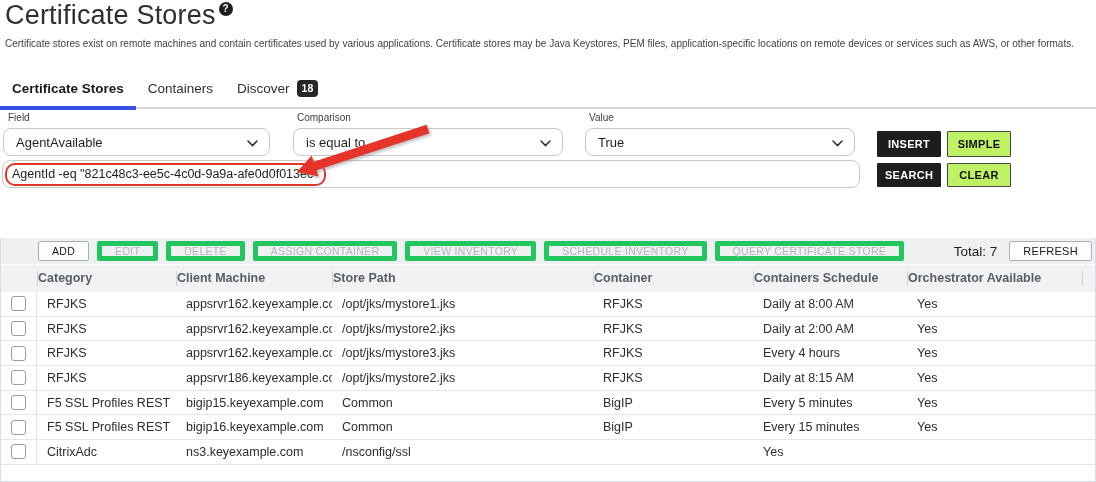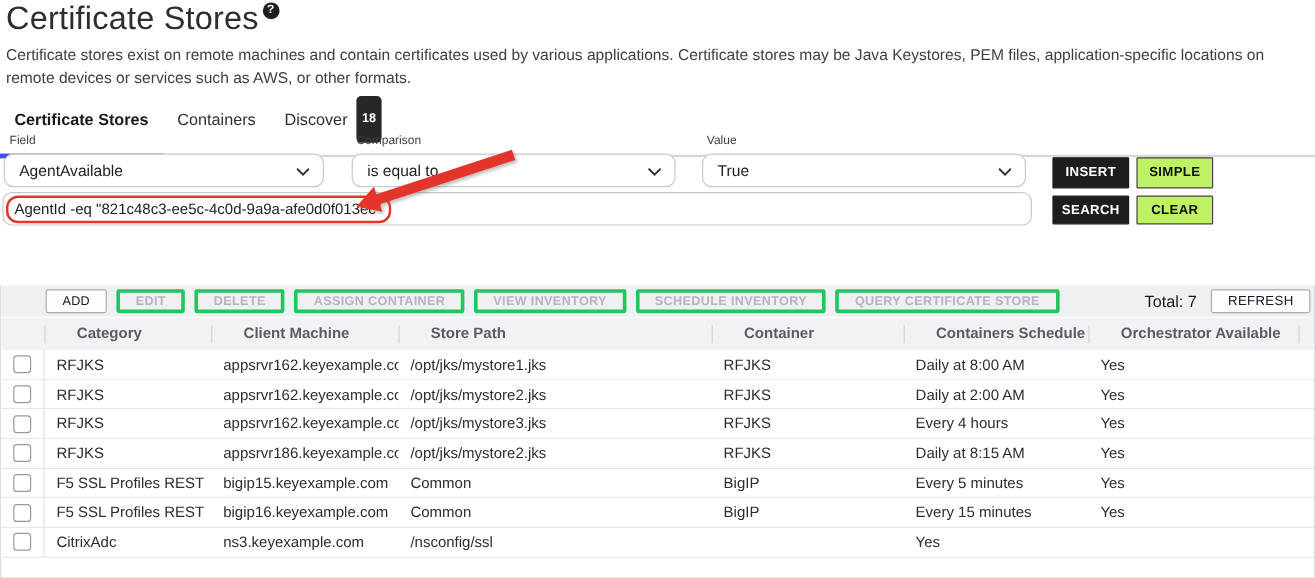--- a/index.html
+++ b/index.html
@@ -10,28 +10,28 @@
   }
   *{box-sizing:border-box;}
   html,body{margin:0;padding:0;background:#fff;}
   .page{position:relative;width:1096px;height:482px;font-family:"Liberation Sans",sans-serif;background:#fff;overflow:hidden;}
 
   
   .hdr{position:absolute;top:0;left:0;right:0;}
   .page-title{margin:0;padding:0 0 0 5px;font-size:27px;font-weight:400;color:#2e2e2e;letter-spacing:.2px;line-height:1.15;}
   .help-icon{display:inline-block;width:14px;height:14px;background:#1f1f1f;border-radius:50%;color:#fff;
     font-size:10px;font-weight:700;text-align:center;line-height:14px;vertical-align:top;margin:2px 0 0 3px;cursor:pointer;}
-  .description{padding:6px 8px 0 5px;font-size:13px;color:#3b3f44;line-height:1.42;}
+  .description{padding:6px 8px 0 5px;font-size:10px;color:#3b3f44;line-height:1.42;}
 
   
   .tabbar{position:absolute;top:74px;left:0;right:0;display:flex;border-bottom:2px solid #d7d7d7;}
   .tab{position:relative;padding:6px 12px 10px;font-size:13.5px;color:#2f2f2f;cursor:pointer;display:flex;align-items:center;gap:7px;white-space:nowrap;}
   .tab.active{font-weight:700;color:#191919;}
   .tab.active::after{content:"";position:absolute;left:0;right:0;bottom:-3px;height:4px;background:var(--accent);}
-  .tab-badge{background:#272727;color:#fff;font-size:10.5px;font-weight:700;padding:14px 5px;border-radius:4px;line-height:1;}
+  .tab-badge{background:#272727;color:#fff;font-size:10.5px;font-weight:700;padding:3px 5px;border-radius:4px;line-height:1;}
 
   
   .formarea{position:absolute;top:104px;left:0;right:0;height:134px;}
   .form-label{position:absolute;font-size:10px;color:#3a3e43;}
   .select{position:absolute;height:28px;border:1px solid #c9c9c9;border-radius:8px;background:#fff;display:flex;align-items:center;
     justify-content:space-between;padding:0 11px 0 12px;font-size:13px;color:#1f1f1f;cursor:pointer;}
   .btn{position:absolute;width:64px;display:flex;align-items:center;justify-content:center;
     font-family:"Liberation Sans",sans-serif;font-size:11px;font-weight:700;letter-spacing:.3px;cursor:pointer;border-radius:1px;}
   .btn.dark{background:var(--btn-dark);color:#fff;border:1px solid var(--btn-dark);}
   .btn.light{background:#bef264;color:#101010;border:1.5px solid #454545;}
@@ -40,28 +40,28 @@
   .query-annotation{border:2px solid var(--annotation);border-radius:10px;padding:2px 6px 3px 5px;white-space:nowrap;}
   .arrow-svg{position:absolute;inset:0;width:100%;height:100%;pointer-events:none;z-index:6;}
   .arrow-svg polygon{fill:var(--annotation);filter:drop-shadow(2px 2px 1.5px rgba(120,120,120,.45));}
 
   
   .panel{position:absolute;top:238px;left:0;right:0;bottom:0;border:1px solid #dcdfe2;border-top:none;background:#fff;}
   .toolbar{height:27px;background:#eef0f2;display:flex;align-items:center;padding-left:37px;border-bottom:1px solid #fdfdfd;}
   .tbtn{height:20px;padding:0 13px;margin-right:8px;display:flex;align-items:center;font-size:10.5px;letter-spacing:.3px;
     border-radius:2px;white-space:nowrap;font-family:inherit;}
   .tbtn.enabled{background:#fdfdfe;border:1px solid #a9adb4;color:#16181b;cursor:pointer;}
-  .tbtn.disabled{background:transparent;border:3px solid #22c55e;color:#b2b6bc;cursor:default;font-weight:bold;}
+  .tbtn.disabled{background:transparent;border:5px solid #22c55e;color:#b2b6bc;cursor:default;}
   .toolbar-right{margin-left:auto;display:flex;align-items:center;padding-right:3px;}
   .total{font-size:13.5px;color:#191919;margin-right:12px;white-space:nowrap;}
   .tbtn.refresh{margin-right:0;font-weight:400;font-size:11px;}
 
   .grid-header{display:grid;grid-template-columns:var(--cols);height:27px;background:#f1f2f4;align-items:center;
     font-weight:700;font-size:12.5px;color:#585d64;}
-  .grid-header .hcell{padding-left:26px;border-left:1px solid #cfd3d8;height:15px;line-height:15px;white-space:nowrap;overflow:hidden;}
+  .grid-header .hcell{padding-left:0;border-left:1px solid #cfd3d8;height:15px;line-height:15px;white-space:nowrap;overflow:hidden;}
   .grid-header .hcell.cb{border-left:none;}
   .grid-row{display:grid;grid-template-columns:var(--cols);height:24.7px;border-bottom:1px solid #e5e7e9;align-items:center;
     font-size:12.5px;color:#2d2d2d;background:#fff;}
   .grid-row .cell{padding-left:10px;white-space:nowrap;overflow:hidden;}
   .cbcell{display:flex;align-items:center;justify-content:center;height:100%;border-right:1px solid #dfe2e5;}
   input.cb{appearance:none;-webkit-appearance:none;width:15px;height:15px;border:1px solid #969ba3;border-radius:3px;background:#fff;margin:0;cursor:pointer;}
 </style>
 </head>
 <body>
 

